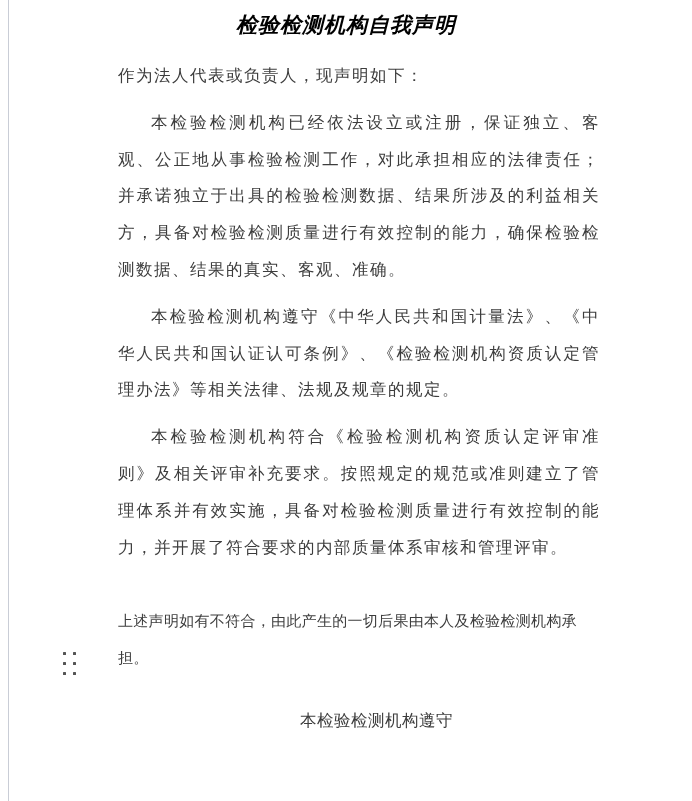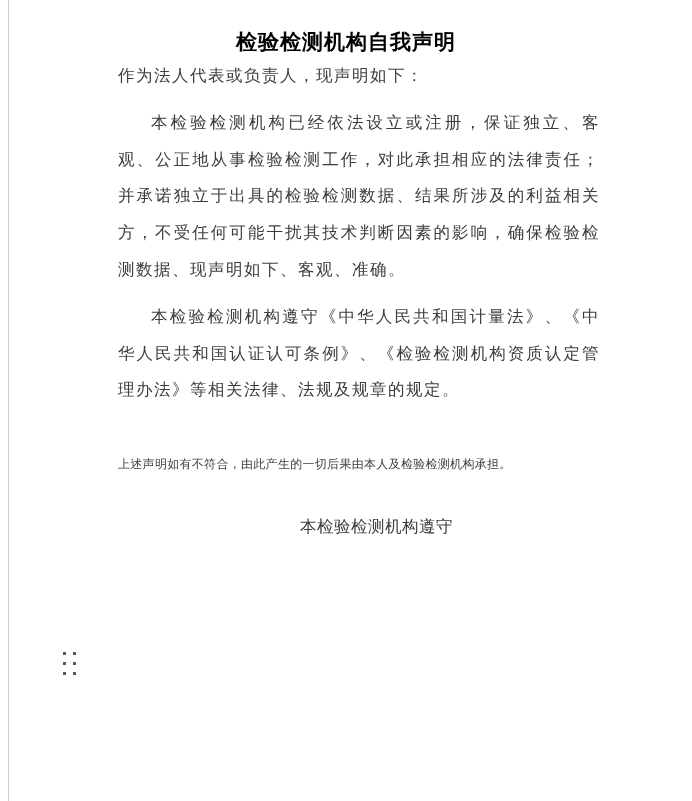--- a/index.html
+++ b/index.html
@@ -14,46 +14,47 @@
   .page-edge {
     position: absolute;
     left: 8px;
     top: 0;
     width: 1px;
     height: 801px;
     background: var(--page_edge, #c9cdd6);
   }
   .doc-title {
     margin: 0;
-    padding-top: 27px;
+    padding-top: 10px;
     text-align: center;
     font-family: "Liberation Sans", sans-serif;
     font-weight: bold;
     font-size: 21px;
     line-height: 30px;
     letter-spacing: 1px;
     color: var(--title, #000000);
+    font-style: italic;
   }
   .content {
     position: absolute;
     left: 108px;
     top: 48px;
     width: 502px;
     color: var(--text, #3d3d3d);
     font-size: 16.5px;
     line-height: 36.8px;
     letter-spacing: 1.5px;
     text-align: justify;
   }
   .content p { margin: 10px; }
   .para-indent { text-indent: 2em; }
   .para-guarantee { margin-top: 45px !important; }
   .para-liability {
     margin-top: 37px !important;
-    font-size: 12px;
+    font-size: 15px;
     letter-spacing: 0.3px;
     text-align: left;
   }
   .signature-line {
     margin-top: 26px !important;
     margin-left: 192px !important;
     letter-spacing: 0.5px;
     text-align: left;
   }
   .drag-handle {
@@ -76,22 +77,23 @@
 </style>
 </head>
 <body>
 
 <div class="page-edge"></div>
 
 <h1 class="doc-title">检验检测机构自我声明</h1>
 
 <div class="content">
   <p>作为法人代表或负责人，现声明如下：</p>
-  <p class="para-indent">本检验检测机构已经依法设立或注册，保证独立、客观、公正地从事检验检测工作，对此承担相应的法律责任；并承诺独立于出具的检验检测数据、结果所涉及的利益相关方，不受任何可能干扰其技术判断因素的影响，确保检验检测数据、现声明如下、客观、准确。</p>
+  <p class="para-indent">本检验检测机构已经依法设立或注册，保证独立、客观、公正地从事检验检测工作，对此承担相应的法律责任；并承诺独立于出具的检验检测数据、结果所涉及的利益相关方，具备对检验检测质量进行有效控制的能力，确保检验检测数据、结果的真实、客观、准确。</p>
   <p class="para-indent">本检验检测机构遵守《中华人民共和国计量法》、《中华人民共和国认证认可条例》、《检验检测机构资质认定管理办法》等相关法律、法规及规章的规定。</p>
+  <p class="para-indent">本检验检测机构符合《检验检测机构资质认定评审准则》及相关评审补充要求。按照规定的规范或准则建立了管理体系并有效实施，具备对检验检测质量进行有效控制的能力，并开展了符合要求的内部质量体系审核和管理评审。</p>
   <p class="para-liability">上述声明如有不符合，由此产生的一切后果由本人及检验检测机构承担。</p>
   <p class="signature-line">本检验检测机构遵守</p>
 </div>
 
 <div class="drag-handle">
   <span class="dot"></span>
   <span class="dot"></span>
   <span class="dot"></span>
   <span class="dot"></span>
   <span class="dot"></span>

